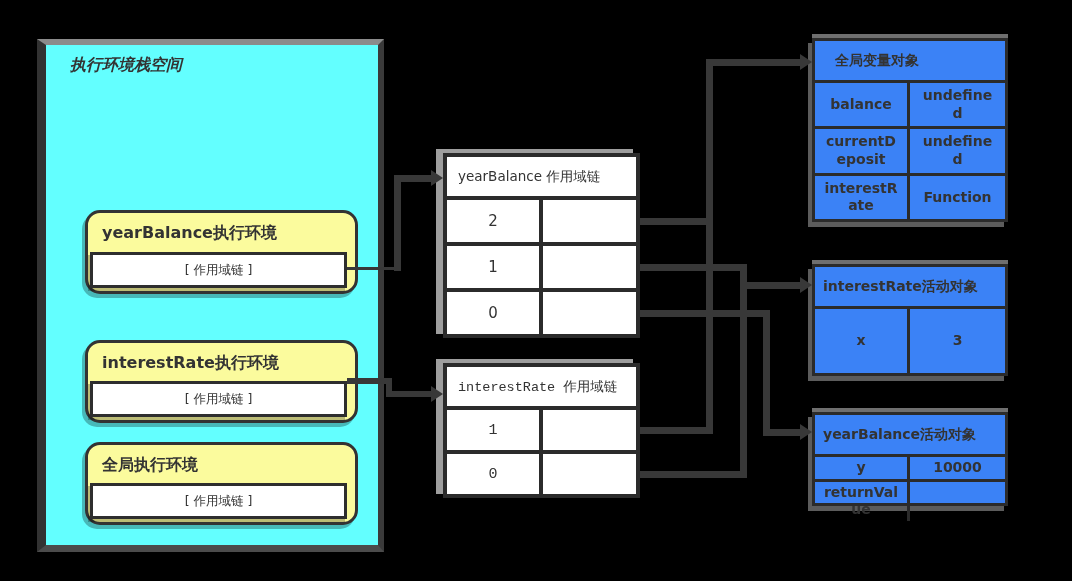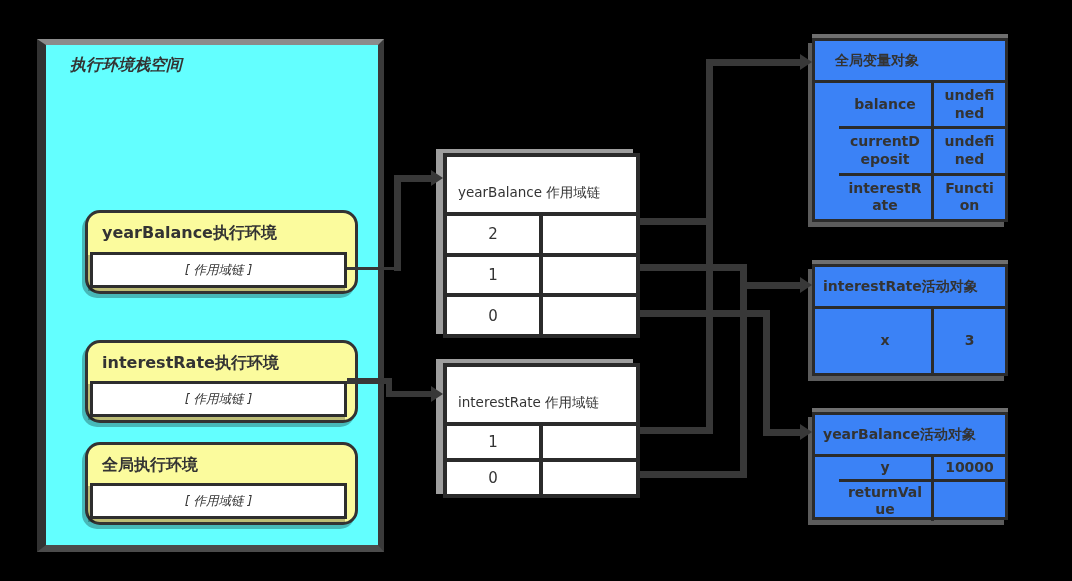--- a/index.html
+++ b/index.html
@@ -22,32 +22,32 @@
   .frame{
     position:absolute;left:85px;width:273px;box-sizing:border-box;
     background:#fbfb9d;border:3px solid #333;border-radius:15px;
     box-shadow:-3px 4px 0 rgba(0,0,0,0.28);
   }
   .frame-title{margin:10px 0 0 14px;font-weight:bold;font-size:16px;}
   .chain-slot{
     position:absolute;left:2px;right:8px;bottom:3px;height:36px;box-sizing:border-box;
     background:#fff;border:3px solid #2e2e2e;
     display:flex;align-items:center;justify-content:center;
-    font-size:12.5px;box-shadow:-2px 3px 0 rgba(0,0,0,0.25);font-style:italic;
+    font-size:12.5px;box-shadow:-2px 3px 0 rgba(0,0,0,0.25);
   }
 
   
   .wtable{
     position:absolute;left:443px;width:197px;box-sizing:border-box;
     background:#fff;border:4px solid #2b2b2b;box-shadow:-7px -4px 0 #9e9e9e;
     display:flex;flex-direction:column;
   }
   .wtable .hdr{
     height:43px;min-height:43px;box-sizing:border-box;border-bottom:4px solid #2b2b2b;
-    display:flex;align-items:center;padding-left:11px;font-size:13.5px;margin-top:16px;
+    display:flex;align-items:center;padding-left:11px;font-size:13.5px;
   }
   .wtable .trow{flex:1;display:flex;border-bottom:4px solid #2b2b2b;}
   .wtable .trow:last-child{border-bottom:none;}
   .c-idx{
     width:96px;box-sizing:border-box;border-right:4px solid #2b2b2b;
     display:flex;align-items:center;justify-content:center;font-size:15px;
   }
   .c-ptr{flex:1;}
 
   
@@ -55,21 +55,21 @@
     position:absolute;left:812px;width:196px;box-sizing:border-box;
     background:#3b82f6;border:3px solid #2b2b2b;
     box-shadow:-4px 5px 0 #5c5c5c, 0 -4px 0 #6f6f6f;
     display:flex;flex-direction:column;
   }
   .ytable .hdr{
     height:42px;min-height:42px;box-sizing:border-box;border-bottom:3px solid #2b2b2b;
     display:flex;align-items:center;padding-left:8px;font-weight:bold;font-size:14px;
   }
   .ytable .hdr.pad{padding-left:20px;}
-  .ytable .trow{flex:1;display:flex;border-bottom:3px solid #2b2b2b;margin-left:24px;}
+  .ytable .trow{flex:1;display:flex;border-bottom:3px solid #2b2b2b;}
   .ytable .trow:last-child{border-bottom:none;}
   .c-key,.c-val{
     box-sizing:border-box;display:flex;align-items:center;justify-content:center;
     text-align:center;font-weight:bold;font-size:14px;line-height:1.25;
     word-break:break-all;padding:2px 8px;
   }
   .c-key{width:95px;border-right:3px solid #2b2b2b;}
   .c-val{flex:1;}
 
   
@@ -112,21 +112,21 @@
     <div class="trow">
       <div class="c-idx">1</div>
       <div class="c-ptr"></div>
     </div>
     <div class="trow">
       <div class="c-idx">0</div>
       <div class="c-ptr"></div>
     </div>
   </div>
 
-  <div class="wtable" style="top:363px;height:135px;">
+  <div class="wtable" style="top:363px;height:135px;font-family:Liberation Mono, monospace;">
     <div class="hdr">interestRate 作用域链</div>
     <div class="trow">
       <div class="c-idx">1</div>
       <div class="c-ptr"></div>
     </div>
     <div class="trow">
       <div class="c-idx">0</div>
       <div class="c-ptr"></div>
     </div>
   </div>
@@ -148,21 +148,21 @@
   </div>
 
   <div class="ytable" style="top:264px;height:112px;">
     <div class="hdr">interestRate活动对象</div>
     <div class="trow">
       <div class="c-key">x</div>
       <div class="c-val">3</div>
     </div>
   </div>
 
-  <div class="ytable" style="top:412px;height:108px;">
+  <div class="ytable" style="top:412px;height:94px;">
     <div class="hdr">yearBalance活动对象</div>
     <div class="trow">
       <div class="c-key">y</div>
       <div class="c-val">10000</div>
     </div>
     <div class="trow">
       <div class="c-key">returnValue</div>
       <div class="c-val"></div>
     </div>
   </div>

